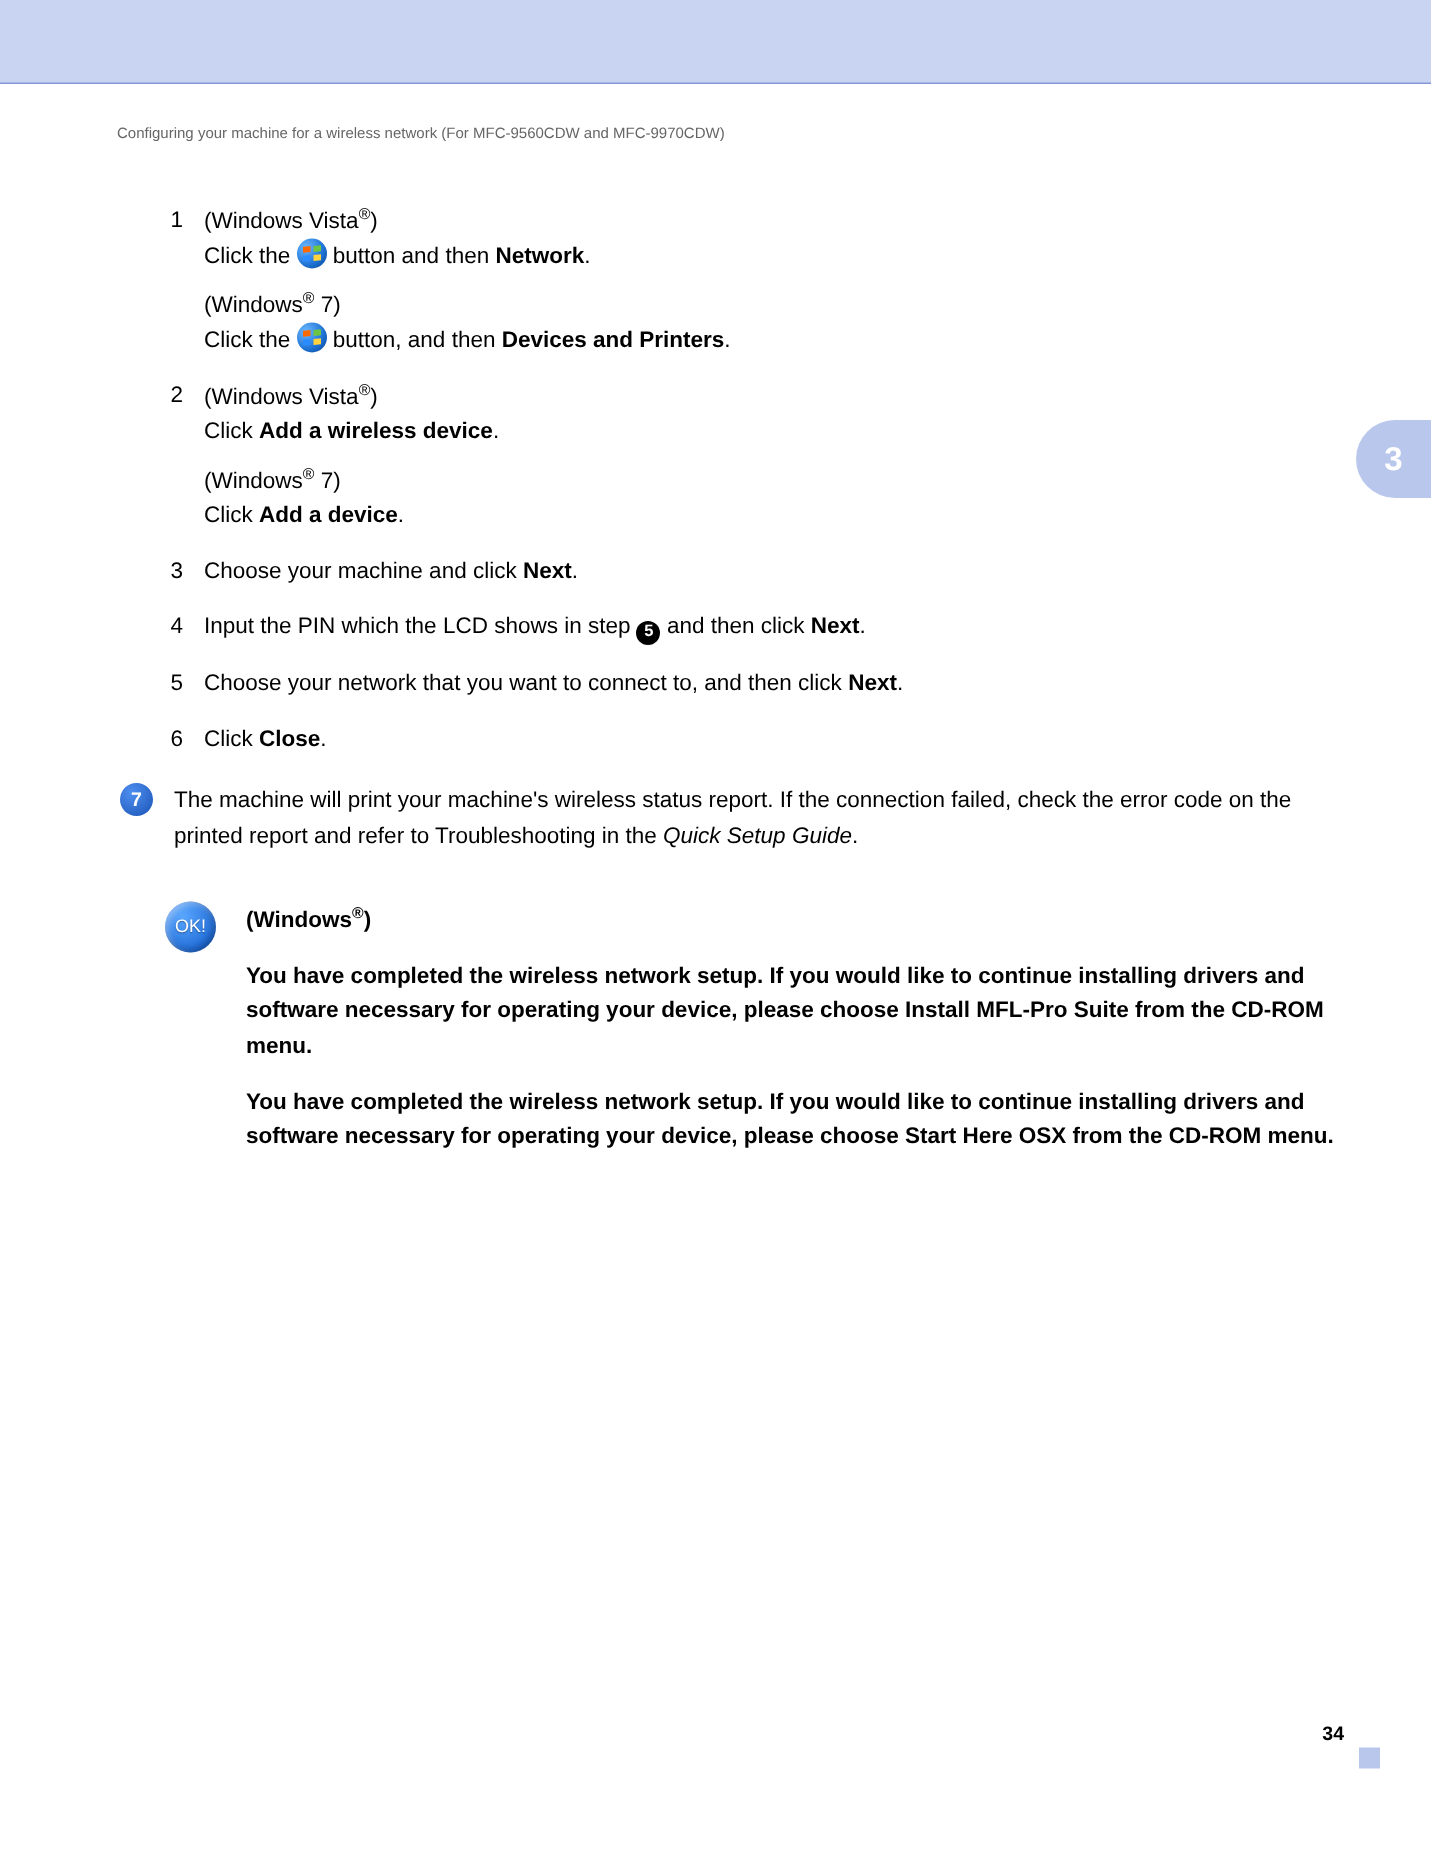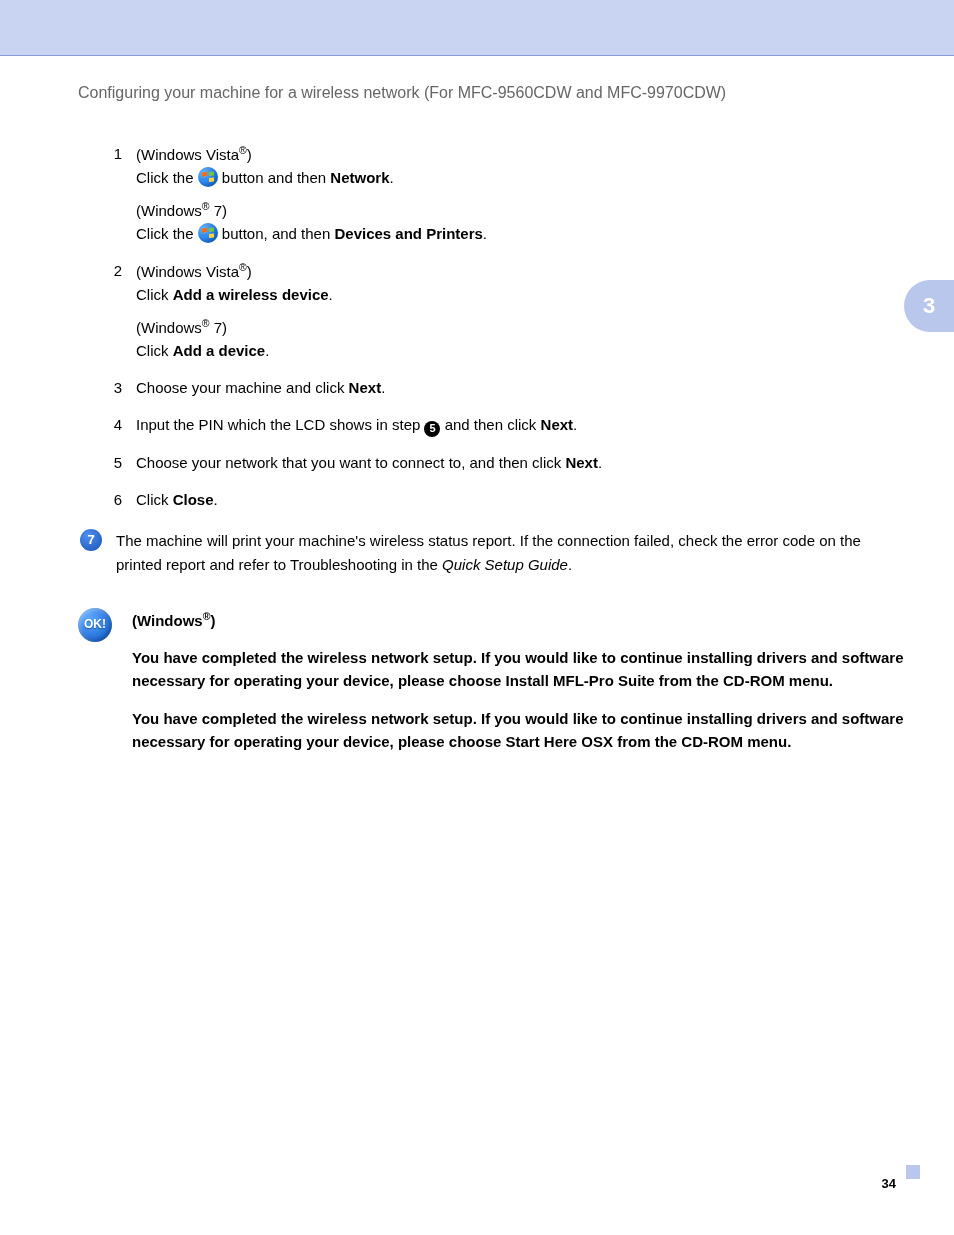--- a/index.html
+++ b/index.html
@@ -12,21 +12,21 @@
     height: 1235px;
     position: relative;
   }
   .top-bar {
     width: 100%;
     height: 56px;
     background: #c8d4f2;
     border-bottom: 1px solid #8499d6;
   }
   .header-text {
-    font-size: 16px;
+    font-size: 10px;
     color: #666;
     padding: 28px 0 0 78px;
   }
   .content {
     padding: 40px 50px 0 78px;
   }
   .numitem {
     display: flex;
     gap: 14px;
     margin-bottom: 14px;
@@ -103,43 +103,44 @@
     flex: 0 0 34px;
     width: 34px; height: 34px;
     border-radius: 50%;
     background: radial-gradient(circle at 35% 30%, #5aa7ff 0%, #0a56c9 100%);
     box-shadow: inset -2px -2px 4px rgba(0,0,0,0.25), inset 2px 2px 4px rgba(255,255,255,0.4);
     color: #fff;
     display: flex;
     align-items: center;
     justify-content: center;
     font-size: 12px;
-    font-weight: bold;
+    font-weight: normal;
     text-shadow: 0 1px 1px rgba(0,0,0,0.4);
+    margin-left: 32px;
   }
   .ok-body { flex: 1; font-weight: bold; }
   .ok-body .block { margin-bottom: 14px; }
   .side-tab {
     position: absolute;
     right: 0;
     top: 280px;
     width: 50px;
     height: 52px;
     background: #bac7ed;
     border-radius: 26px 0 0 26px;
     display: flex;
     align-items: center;
     justify-content: center;
     color: #fff;
     font-weight: bold;
     font-size: 22px;
   }
   .page-num {
     position: absolute;
-    bottom: 44px;
+    bottom: 72px;
     right: 58px;
     font-size: 13px;
     font-weight: bold;
   }
   .page-mark {
     position: absolute;
     bottom: 56px;
     right: 34px;
     width: 14px;
     height: 14px;

